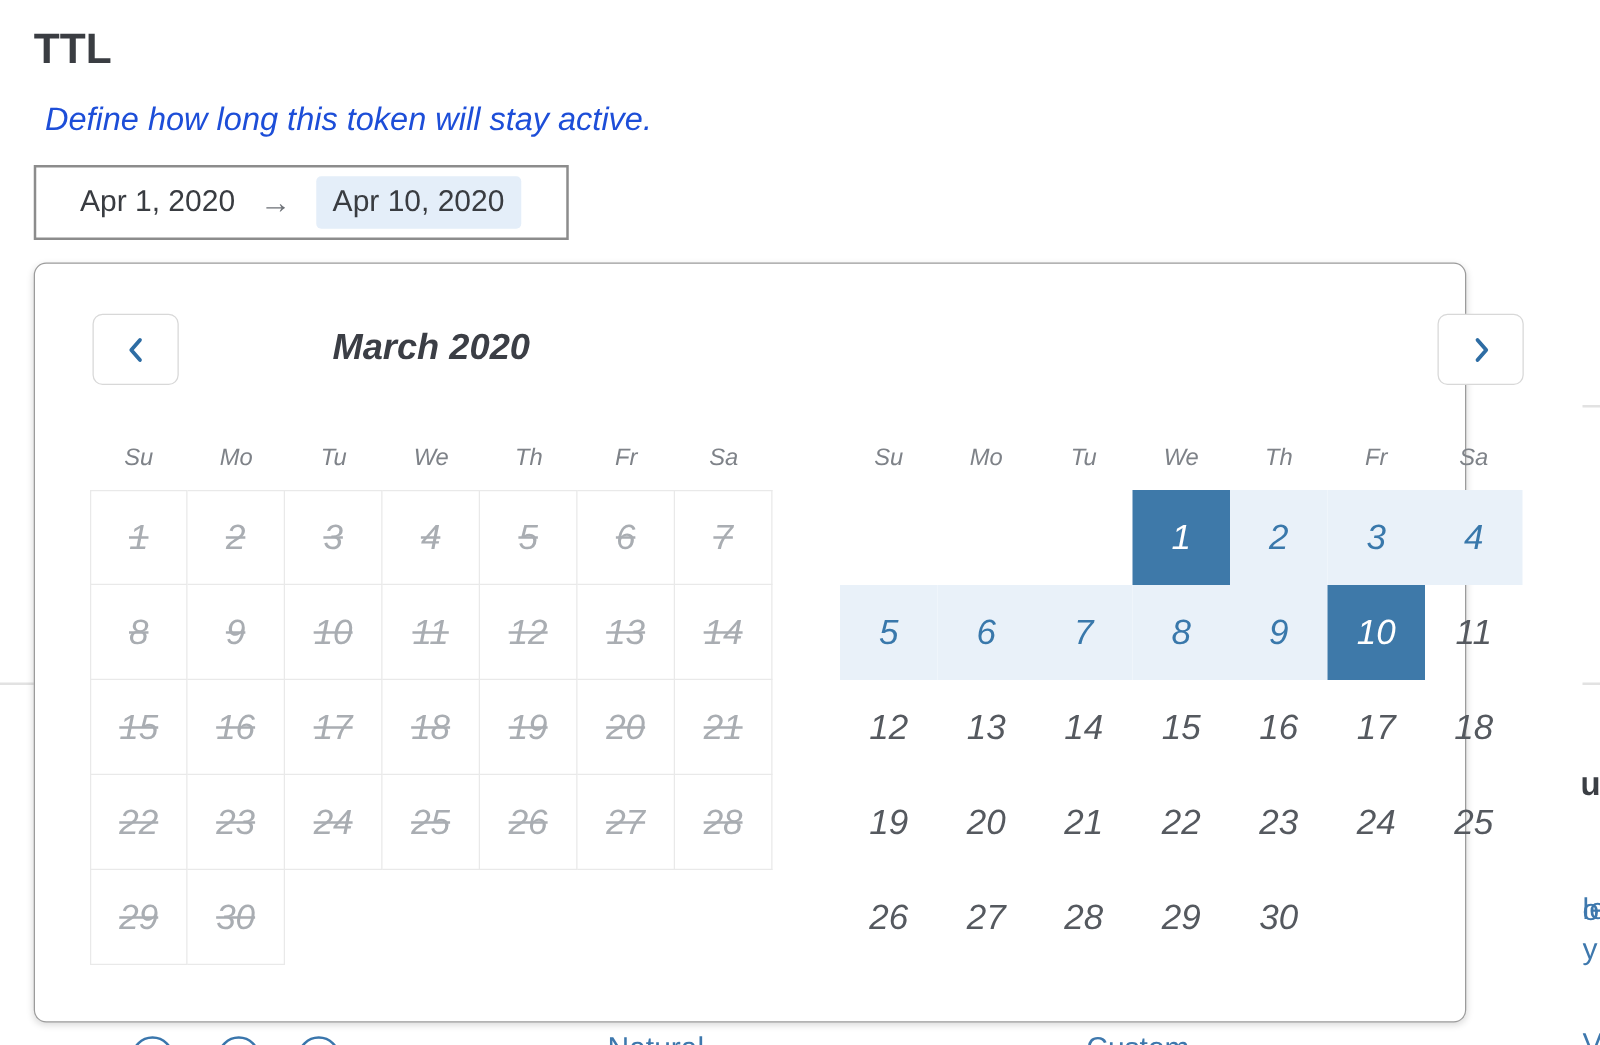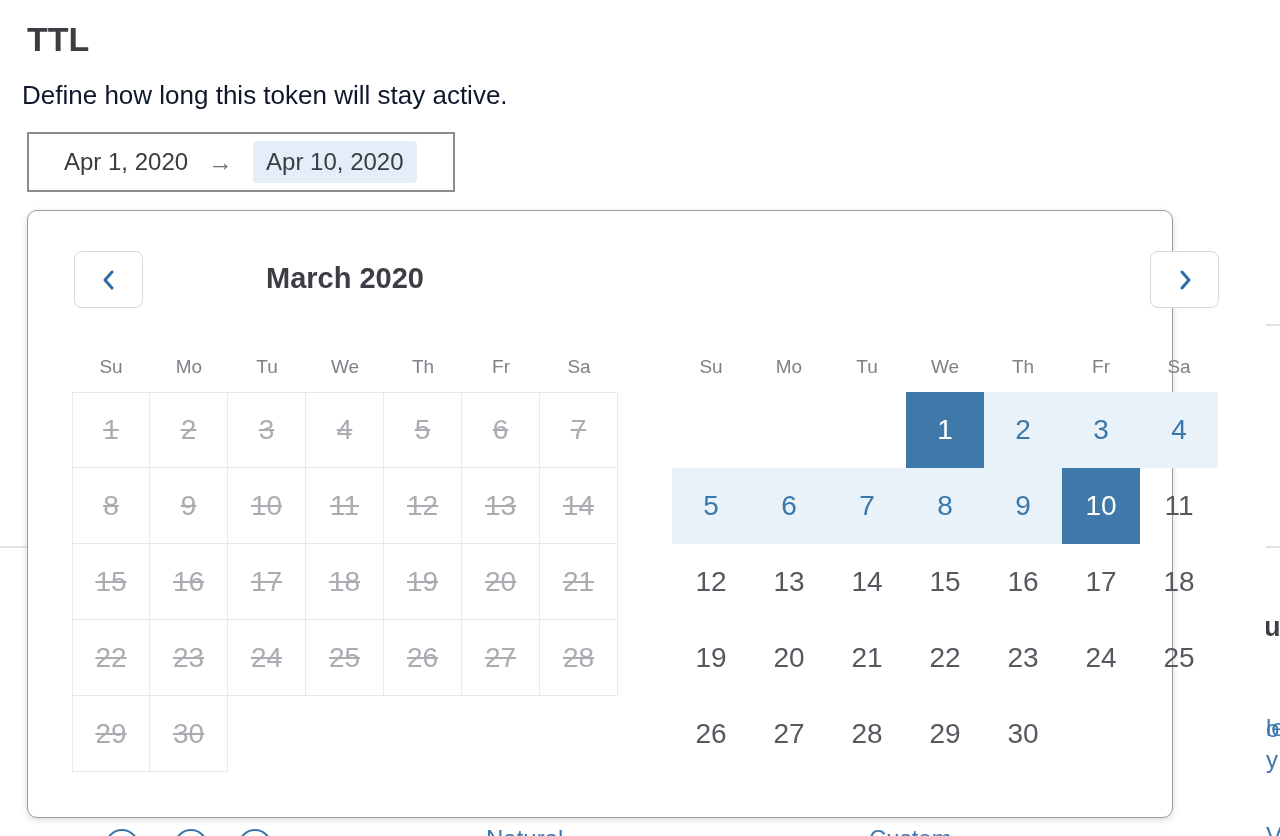--- a/index.html
+++ b/index.html
@@ -8,40 +8,41 @@
     background:#ffffff;
     font-family:"Liberation Sans", sans-serif;
     -webkit-font-smoothing:antialiased;
   }
   
   .page-heading{
     position:absolute;left:27px;top:20px;
     font-size:34px;font-weight:700;color:#3a3d42;
   }
   .page-desc{
-    position:absolute;left:22px;top:80px;
-    font-size:26px;color:#0f172a;
+    position:absolute;left:36px;top:80px;
+    font-size:26px;color:#1d4ed8;font-style:italic;
   }
   .date-input{
     position:absolute;left:27px;top:132px;width:428px;height:60px;
     border:2px solid #8c8c8c;background:#fff;
     display:flex;align-items:center;gap:20px;
     padding-left:35px;box-sizing:border-box;
     font-size:24px;color:#393c41;
   }
   .date-input .arrow{color:#6e7278;font-size:25px;}
   .date-input .chip{
     background:#e4eef9;border-radius:4px;padding:7px 13px;color:#393c41;text-align:right;
   }
   
   .popup{
     position:absolute;left:27px;top:210px;width:1146px;height:608px;
     background:#fff;border:1.5px solid #9b9b9b;border-radius:10px;
     box-shadow:0 2px 6px rgba(0,0,0,.15);
     box-sizing:border-box;
+    font-style:italic;
   }
   .nav-btn{
     position:absolute;top:40px;width:69px;height:57px;
     background:#fff;border:1px solid #d8d8d8;border-radius:8px;
     display:flex;align-items:center;justify-content:center;
     cursor:pointer;padding:0;
   }
   .nav-btn.prev{left:46px;}
   .nav-btn.next{left:1122px;}
   .month-title{

